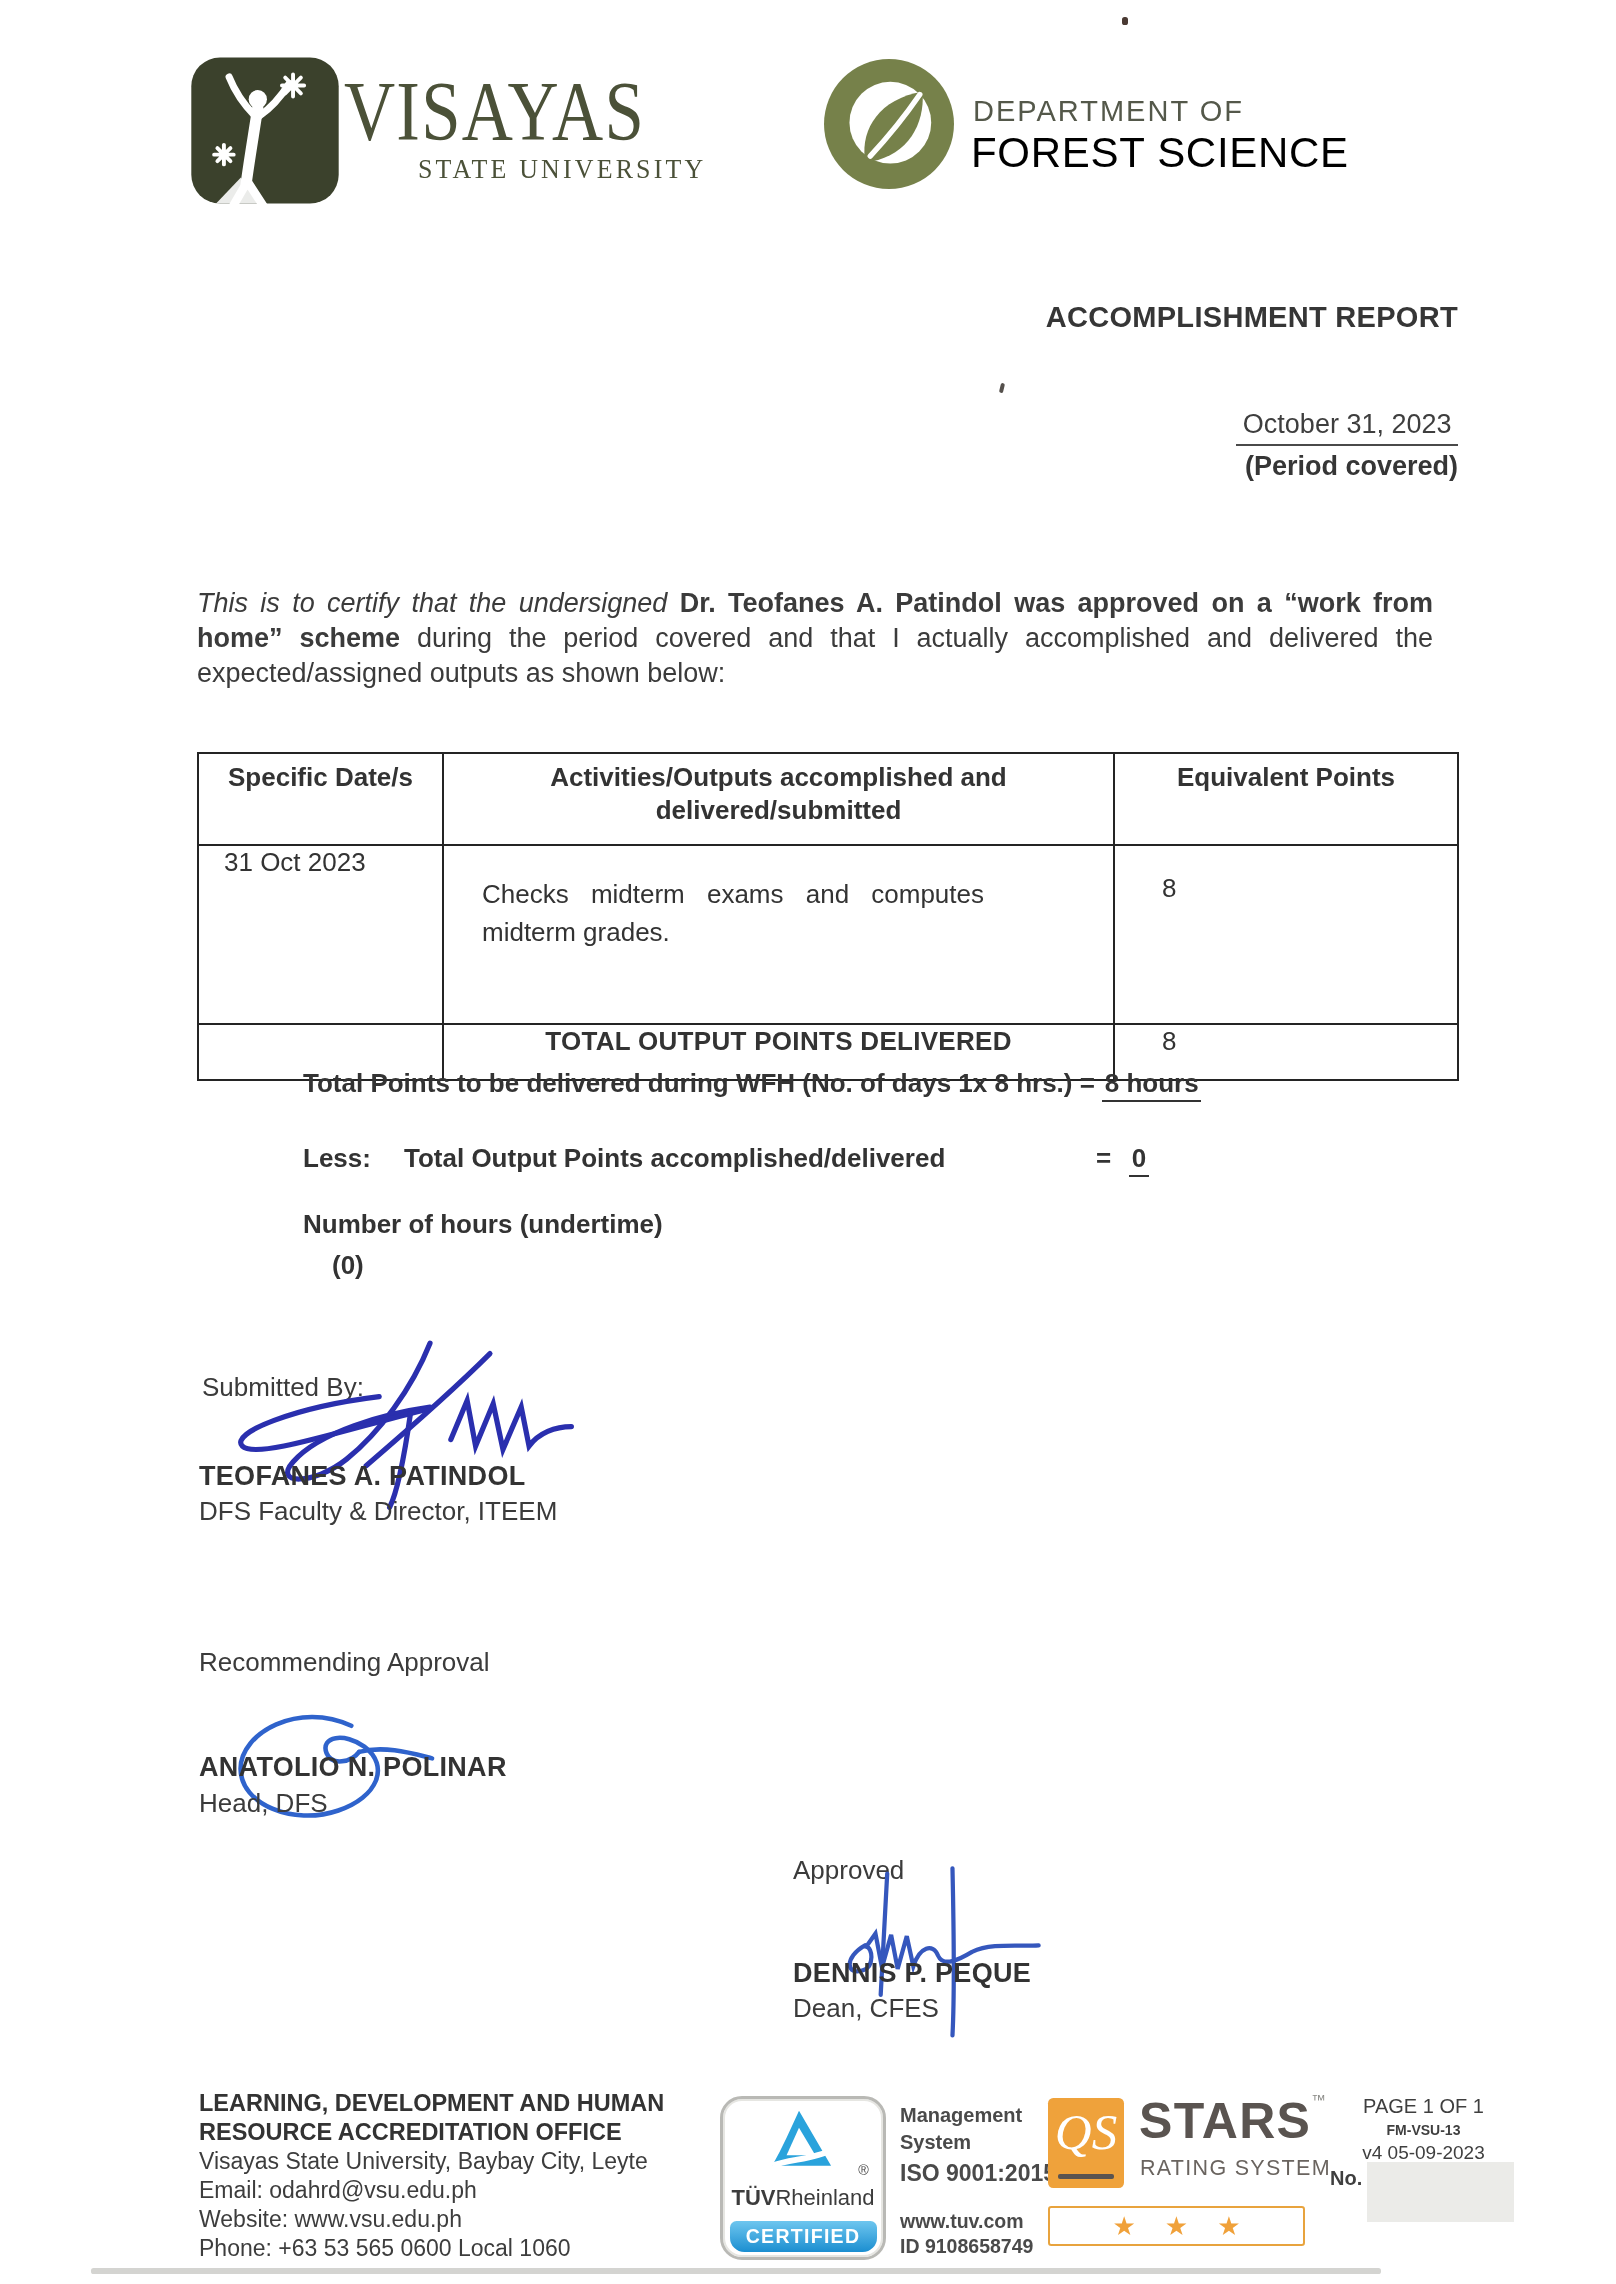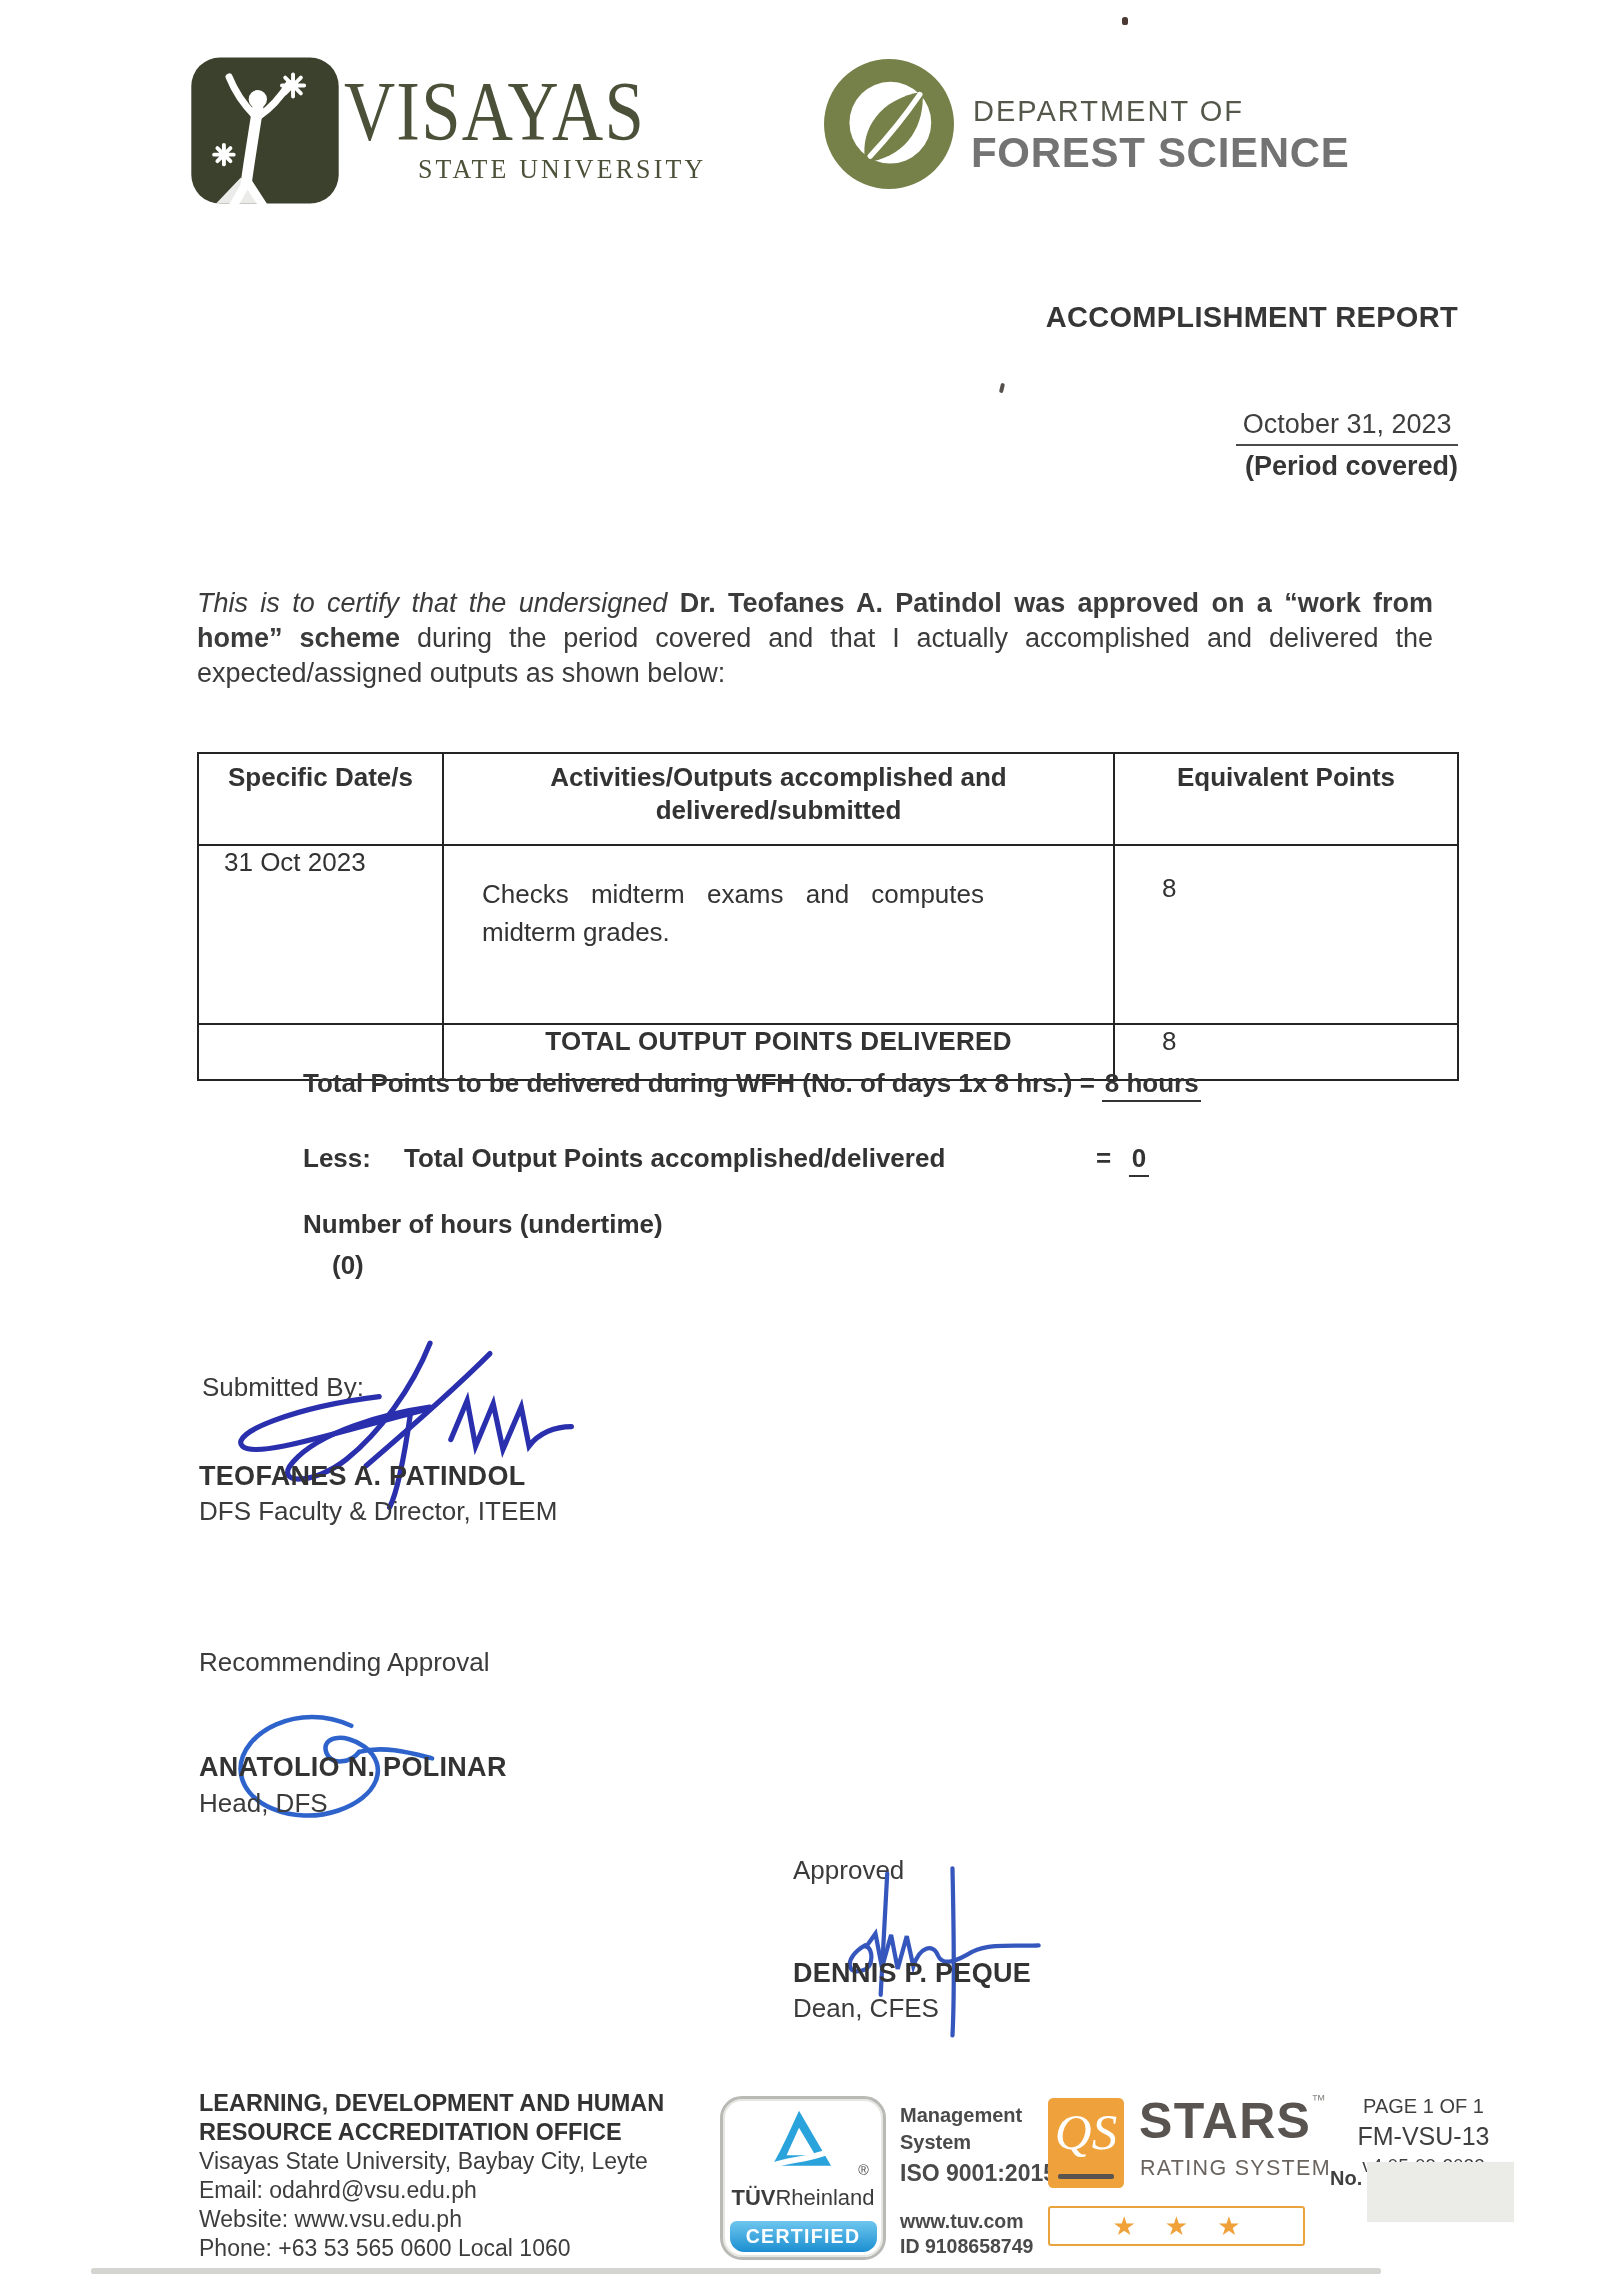--- a/index.html
+++ b/index.html
@@ -8,21 +8,21 @@
   .abs{position:absolute;}
 
   
   .vsu-emblem{left:190px;top:56px;}
   .vsu-wordmark{left:344px;top:63px;font-family:"Liberation Serif","DejaVu Serif",serif;
     font-size:77px;color:#4b5138;letter-spacing:1.3px;transform:scale(.92,1.1);transform-origin:left top;}
   .vsu-sub{left:418px;top:154px;font-family:"Liberation Serif","DejaVu Serif",serif;
     font-size:27px;color:#4b5138;letter-spacing:3.3px;transform:scaleX(.96);transform-origin:left top;}
   .dfs-logo{left:822px;top:57px;}
   .dfs-line1{left:973px;top:95px;font-size:29px;color:#54584a;letter-spacing:2px;}
-  .dfs-line2{left:971px;top:129px;font-size:42px;font-weight:bold;color:#737373;letter-spacing:0.7px;}
+  .dfs-line2{left:971px;top:129px;font-size:42px;font-weight:normal;color:#000000;letter-spacing:0.7px;}
 
   
   .content-center{left:217px;width:1241px;text-align:right;}
   .doc-title{top:301px;font-size:29px;font-weight:bold;color:#363636;letter-spacing:0.3px;}
   .doc-date-wrap{top:409px;}
   .doc-date{display:inline-block;font-size:27px;color:#3e3e3e;border-bottom:2px solid #4a4a4a;padding:0 6.5px 3.9px;}
   .doc-date-caption{top:451px;font-size:27px;font-weight:bold;color:#363636;}
 
   
   .intro{left:197px;top:586px;width:1236px;font-size:27px;line-height:35px;color:#3b3b3b;
@@ -70,21 +70,21 @@
       font-family:"Liberation Serif","DejaVu Serif",serif;font-style:italic;}
   .qs-bar{position:absolute;left:10.4px;right:10.4px;bottom:9px;height:4.6px;background:#5a5450;border-radius:2px;}
   .qs-stars-word{left:1139px;top:2092px;font-size:50px;font-weight:bold;color:#5a5450;letter-spacing:1.3px;}
   .qs-tm{font-size:14.3px;vertical-align:top;color:#8a8a86;font-weight:normal;}
   .qs-rating{left:1140px;top:2156px;font-size:21.5px;color:#6a645f;letter-spacing:1.3px;}
   .stars-box{left:1048px;top:2206px;width:253px;height:36px;border:2px solid #e8a33d;border-radius:3.3px;
      background:#fff;display:flex;align-items:center;justify-content:center;gap:29px;}
   .stars-box .star{color:#f0a13a;font-size:26px;line-height:1;}
   .pageinfo{left:1329px;top:2095px;width:189px;text-align:center;color:#3f3f3f;}
   .pi-page{font-size:20px;}
-  .pi-form{font-size:25px;font-weight:normal;margin-top:3.9px;}
+  .pi-form{font-size:14px;font-weight:bold;margin-top:3.9px;}
   .pi-ver{font-size:19px;margin-top:3.9px;}
   .no-label{left:1330px;top:2167px;font-size:20px;font-weight:bold;color:#3f3f3f;}
   .no-box{left:1367px;top:2162px;width:147px;height:60px;background:#ebebe8;}
 
   .bottom-strip{left:91px;top:2268px;width:1290px;height:5.9px;background:#c6c6c2;opacity:.75;border-radius:2.6px;}
   .artifact1{left:1122px;top:17px;width:5.9px;height:7.8px;background:#4a3a33;border-radius:2.6px;}
   .artifact2{left:1000px;top:383px;width:3.9px;height:9.8px;background:#55504c;border-radius:2px;transform:rotate(14deg);}
 </style>
 </head>
 <body>

